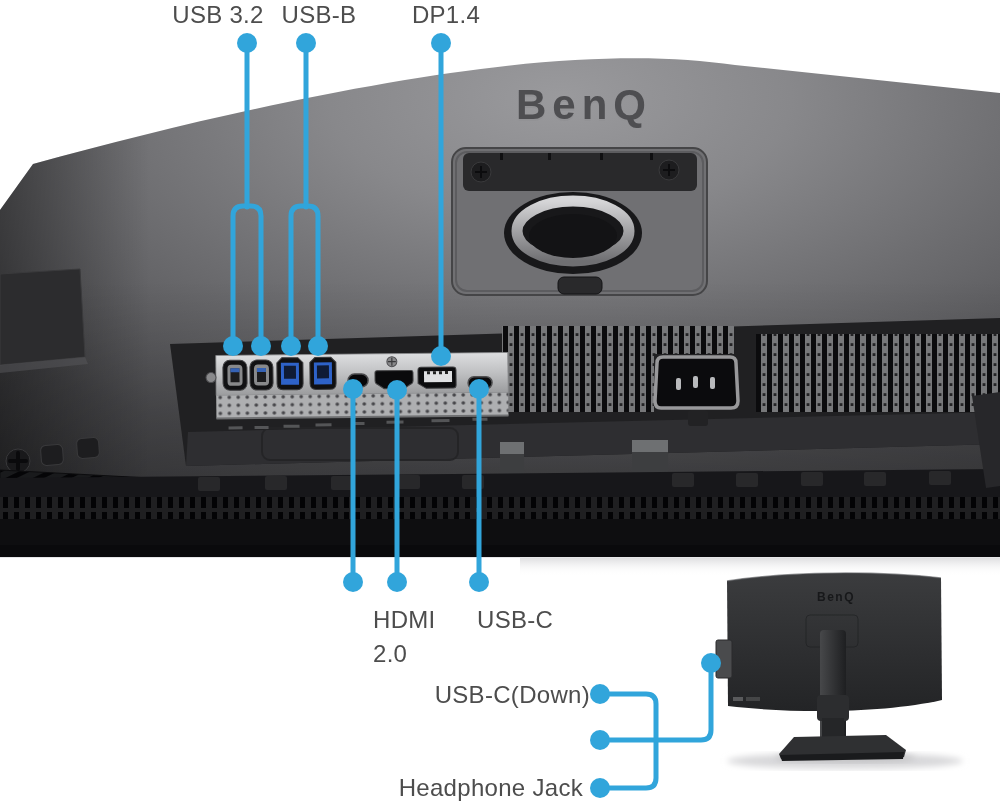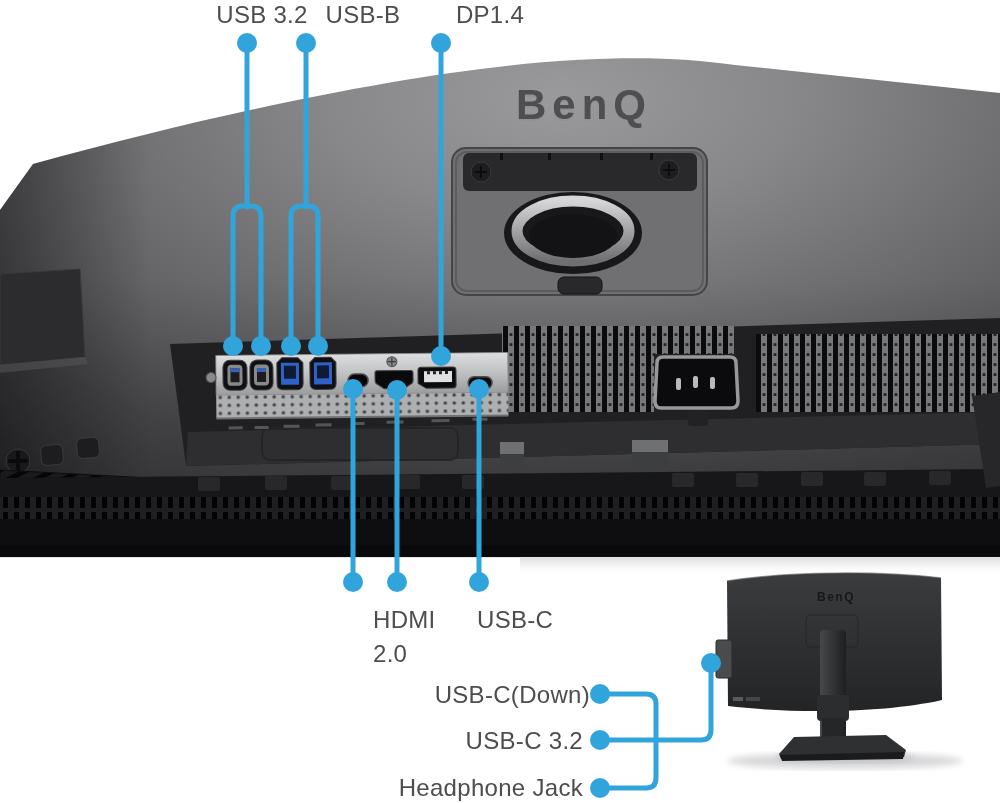--- a/index.html
+++ b/index.html
@@ -11,21 +11,21 @@
   .stage{
     position:relative;width:1000px;height:803px;background:var(--bg);
     overflow:hidden;font-family:"Liberation Sans",sans-serif;
   }
   .stage svg{position:absolute;left:0;top:0;}
   .lbl{
     position:absolute;font-size:24px;line-height:28px;color:var(--label-text);
     letter-spacing:.3px;white-space:nowrap;
   }
   .lbl.two{line-height:34px;}
-  .center{transform:translateX(-50%);margin-left:44px;}
+  .center{transform:translateX(-50%);}
   .r{text-align:right;}
   .callout-line{stroke:var(--accent);stroke-width:5;fill:none;stroke-linecap:round;}
   .callout-dot{fill:var(--accent);}
 </style>
 </head>
 <body>
 
 <div class="stage">
 
 <svg width="1000" height="803" viewBox="0 0 1000 803">
@@ -303,16 +303,15 @@
   <div class="lbl center" style="left:319px;top:1px">USB-B</div>
   <div class="lbl center" style="left:446px;top:1px">DP1.4</div>
 
   <div class="lbl two" style="left:373px;top:603px">
     <div>HDMI</div>
     <div>2.0</div>
   </div>
   <div class="lbl" style="left:477px;top:606px">USB-C</div>
 
   <div class="lbl r" style="right:410px;top:681px">USB-C(Down)</div>
-  <div class="lbl r" style="right:417px;top:727px">USB-C 3.2</div>
   <div class="lbl r" style="right:417px;top:774px">Headphone Jack</div>
 
 </div>
 
 </body></html>

